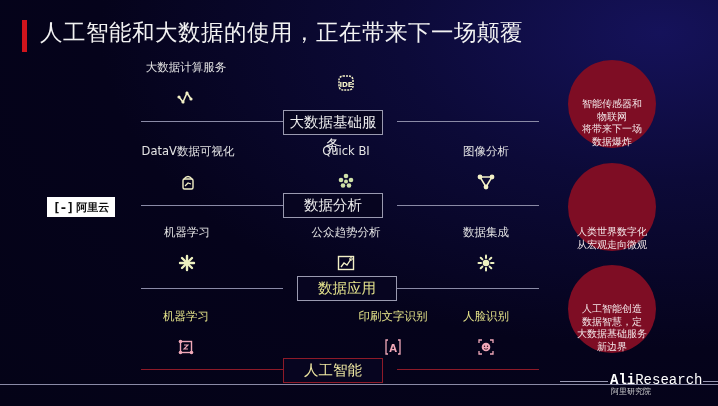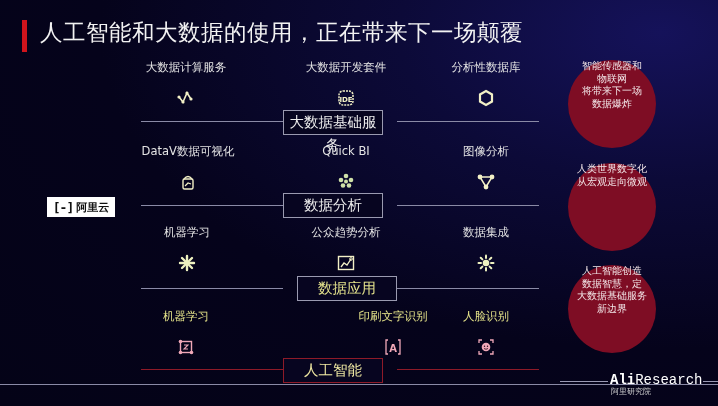--- a/index.html
+++ b/index.html
@@ -26,21 +26,21 @@
     border: 1px solid #9a9ab0; background: #070520;
     text-align: center; font-size: 14.5px; line-height: 23px; color: #ececec;
   }
   .sec-box.yellow { color: #e4e28c; }
   .sec-box.red { border-color: #8e1a28; color: #efe8a2; }
 
   .bottom-line { position: absolute; left: 0; top: 384px; width: 718px; height: 1px; background: #8a8aa6; }
 
   .circle {
     position: absolute; width: 88px; height: 88px; border-radius: 50%;
-    background: #7e0d24; display: flex; align-items: flex-start; justify-content: center;
+    background: #7e0d24; display: flex; align-items: flex-end; justify-content: center;
     text-align: center; font-size: 10px; line-height: 12.5px; color: #f3e6e8;
   }
   .circle span { display: block; white-space: pre-line; }
 
   .logo {
     position: absolute; left: 47px; top: 197px; width: 68px; height: 20px;
     background: #ffffff; display: flex; align-items: center; justify-content: center; gap: 3px;
   }
   .logo .bracket { font-family: "DejaVu Sans Mono", monospace; font-weight: bold; font-size: 13px; color: #111; letter-spacing: -1px; }
   .logo .txt { font-size: 11px; font-weight: bold; color: #111; }
@@ -68,30 +68,23 @@
     <span class="lbl">大数据计算服务</span>
     <svg class="ico" viewBox="0 0 18 18">
       <polyline points="2,8 6,13 10,4 14,10" fill="none" stroke="#f2f0c6" stroke-width="1.6"></polyline>
       <circle cx="2" cy="8" r="1.6" fill="#f2f0c6"></circle>
         <circle cx="6" cy="13" r="1.6" fill="#f2f0c6"></circle>
       <circle cx="10" cy="4" r="1.6" fill="#f2f0c6"></circle>
         <circle cx="14" cy="10" r="1.6" fill="#f2f0c6"></circle>
     </svg>
   </div>
   <div class="item" style="left:346px; top:60px;">
-    <span class="lbl">大数据开发套件</span>
     <svg class="ico" viewBox="0 0 18 18">
       <rect x="2" y="2" width="14" height="14" rx="4" fill="none" stroke="#f2f0c6" stroke-width="1.5" stroke-dasharray="2 1"></rect>
       <text x="9" y="12.5" text-anchor="middle" font-size="7" font-weight="bold" fill="#f2f0c6" font-family="DejaVu Sans, sans-serif">IDE</text>
-    </svg>
-  </div>
-  <div class="item" style="left:486px; top:60px;">
-    <span class="lbl">分析性数据库</span>
-    <svg class="ico" viewBox="0 0 18 18">
-      <polygon points="9,2 15,5.5 15,12.5 9,16 3,12.5 3,5.5" fill="none" stroke="#f2f0c6" stroke-width="2.2"></polygon>
     </svg>
   </div>
   <div class="hline" style="left:141px; top:121px; width:142px;"></div>
   <div class="hline" style="left:397px; top:121px; width:142px;"></div>
   <div class="sec-box" style="top:110px;">大数据基础服务</div>
 
   <div class="item" style="left:188px; top:144px;">
     <span class="lbl">DataV数据可视化</span>
     <svg class="ico" viewBox="0 0 18 18">
       <path d="M5,6 Q9,1 13,6" fill="none" stroke="#f2f0c6" stroke-width="1.4"></path>

